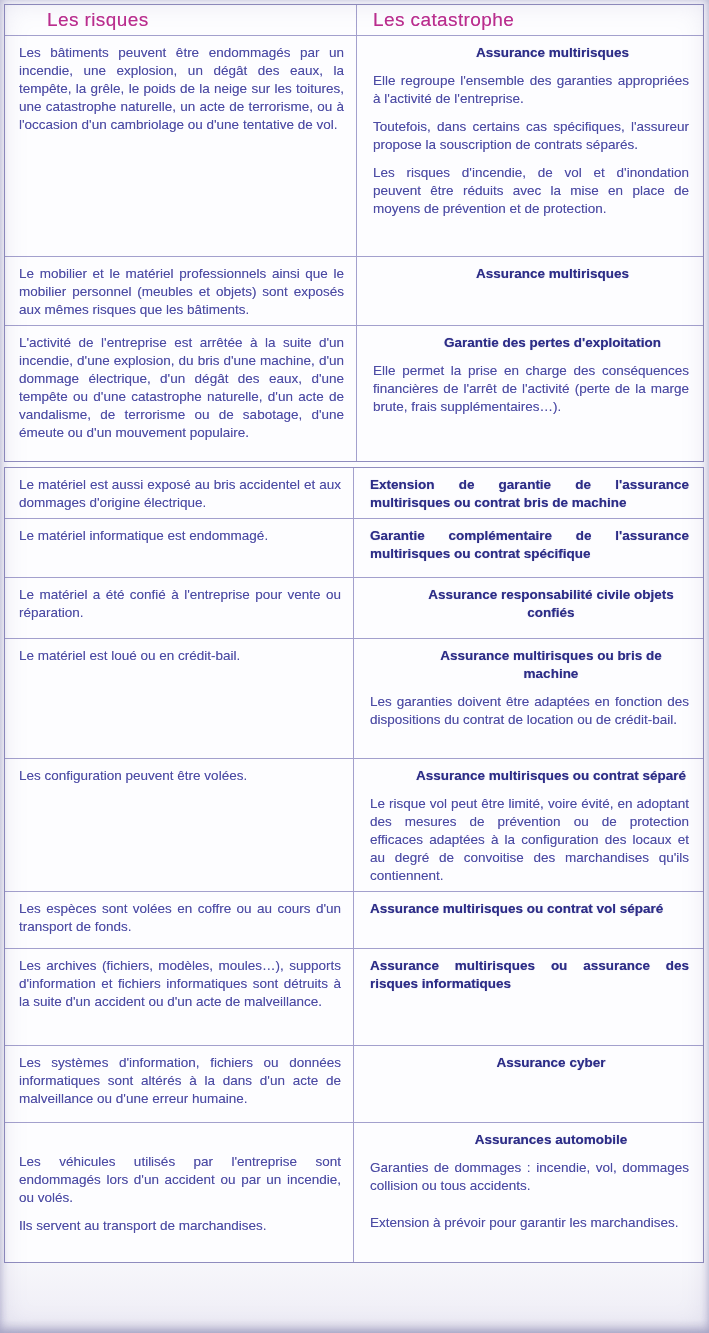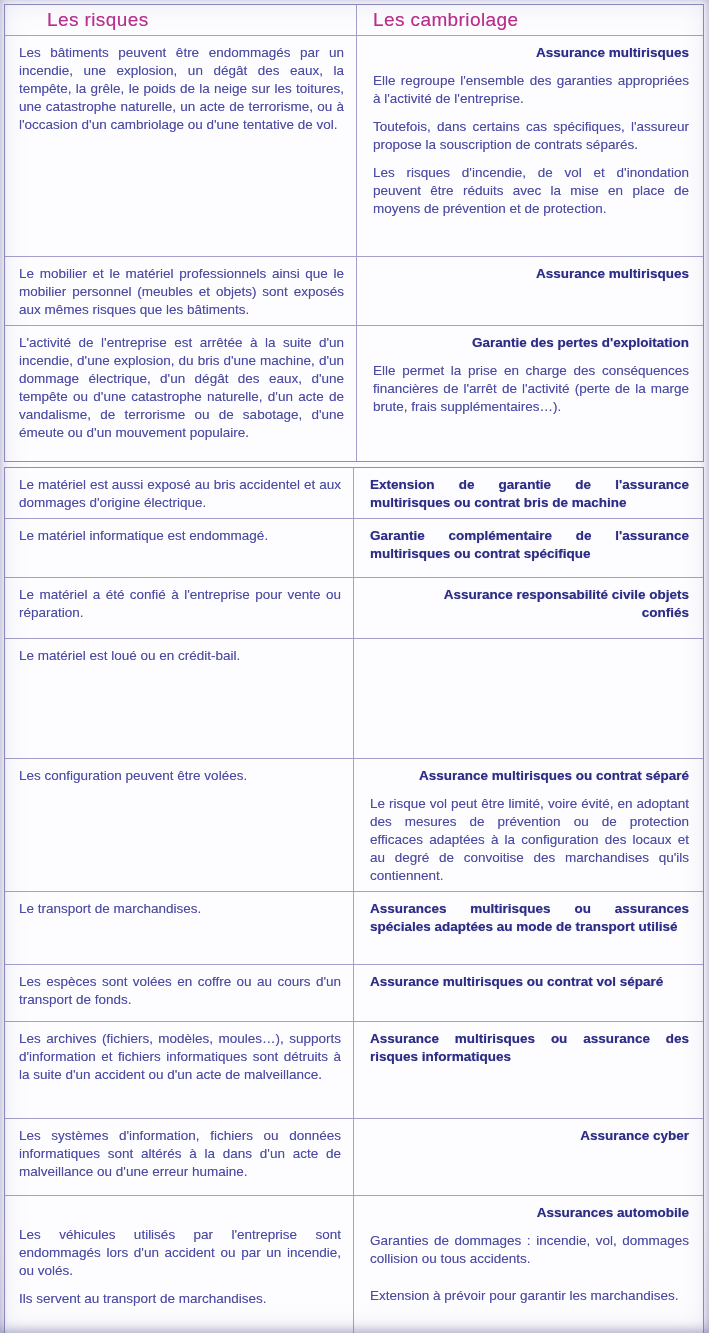--- a/index.html
+++ b/index.html
@@ -27,42 +27,42 @@
   .hdr .cell{padding-top:3px;padding-bottom:3px;align-self:stretch;display:flex;align-items:center;}
   .hdr .cell.l{padding-left:42px;}
   .hdr-txt{
     font-size:19px;color:#bb2e8e;letter-spacing:.4px;
     text-shadow:0 0 .6px rgba(187,46,142,.55);
   }
   p{margin:0 0 10px;font-size:13.5px;line-height:18px;
     text-align:justify;text-shadow:0 0 .5px rgba(76,75,164,.45);}
   .cell p:last-child{margin-bottom:0;}
   .a-title{font-weight:bold;color:#2d2d87;text-shadow:0 0 .7px rgba(45,45,135,.6);}
-  .a-title.no-j{text-align:right;margin-left:43px;}
+  .a-title.no-j{text-align:center;margin-left:43px;}
   .gap-lg{margin-top:19px;}
   .v-center{display:flex;flex-direction:column;justify-content:center;}
   
   .rh0{min-height:221px}.rh1{min-height:68px}.rh2{min-height:136px}
   .rb0{min-height:42px}.rb1{min-height:59px}.rb2{min-height:61px}.rb3{min-height:120px}
   .rb4{min-height:132px}.rb5{min-height:73px}.rb6{min-height:57px}.rb7{min-height:97px}
   .rb8{min-height:77px}.rb9{min-height:140px}
 </style>
 </head>
 <body>
 
 <div class="page">
   <div class="doc">
 
     <div class="tbl tbl1">
       <div class="row hdr">
         <div class="cell l">
           <span class="hdr-txt">Les risques</span>
         </div>
         <div class="cell r">
-          <span class="hdr-txt">Les cambriolage</span>
+          <span class="hdr-txt">Les catastrophe</span>
         </div>
       </div>
 
       <div class="row rh0">
         <div class="cell l">
           <p>Les bâtiments peuvent être endommagés par un incendie, une explosion, un dégât des eaux, la tempête, la grêle, le poids de la neige sur les toitures, une catastrophe naturelle, un acte de terrorisme, ou à l'occasion d'un cambriolage ou d'une tentative de vol.</p>
         </div>
         <div class="cell r">
           <p class="a-title no-j">Assurance multirisques</p>
           <p>Elle regroupe l'ensemble des garanties appropriées à l'activité de l'entreprise.</p>
@@ -117,40 +117,36 @@
         </div>
         <div class="cell r">
           <p class="a-title no-j">Assurance responsabilité civile objets confiés</p>
         </div>
       </div>
 
       <div class="row rb3">
         <div class="cell l">
           <p>Le matériel est loué ou en crédit-bail.</p>
         </div>
+        <div class="cell r">
+          <p class="a-title no-j">Assurance multirisques ou bris de machine</p>
+          <p>Les garanties doivent être adaptées en fonction des dispositions du contrat de location ou de crédit-bail.</p>
+        </div>
       </div>
 
       <div class="row rb4">
         <div class="cell l">
           <p>Les configuration peuvent être volées.</p>
         </div>
         <div class="cell r">
           <p class="a-title no-j">Assurance multirisques ou contrat séparé</p>
           <p>Le risque vol peut être limité, voire évité, en adoptant des mesures de prévention ou de protection efficaces adaptées à la configuration des locaux et au degré de convoitise des marchandises qu'ils contiennent.</p>
         </div>
       </div>
 
-      <div class="row rb5">
-        <div class="cell l">
-          <p>Le transport de marchandises.</p>
-        </div>
-        <div class="cell r">
-          <p class="a-title">Assurances multirisques ou assurances spéciales adaptées au mode de transport utilisé</p>
-        </div>
-      </div>
 
       <div class="row rb6">
         <div class="cell l">
           <p>Les espèces sont volées en coffre ou au cours d'un transport de fonds.</p>
         </div>
         <div class="cell r">
           <p class="a-title">Assurance multirisques ou contrat vol séparé</p>
         </div>
       </div>
 

